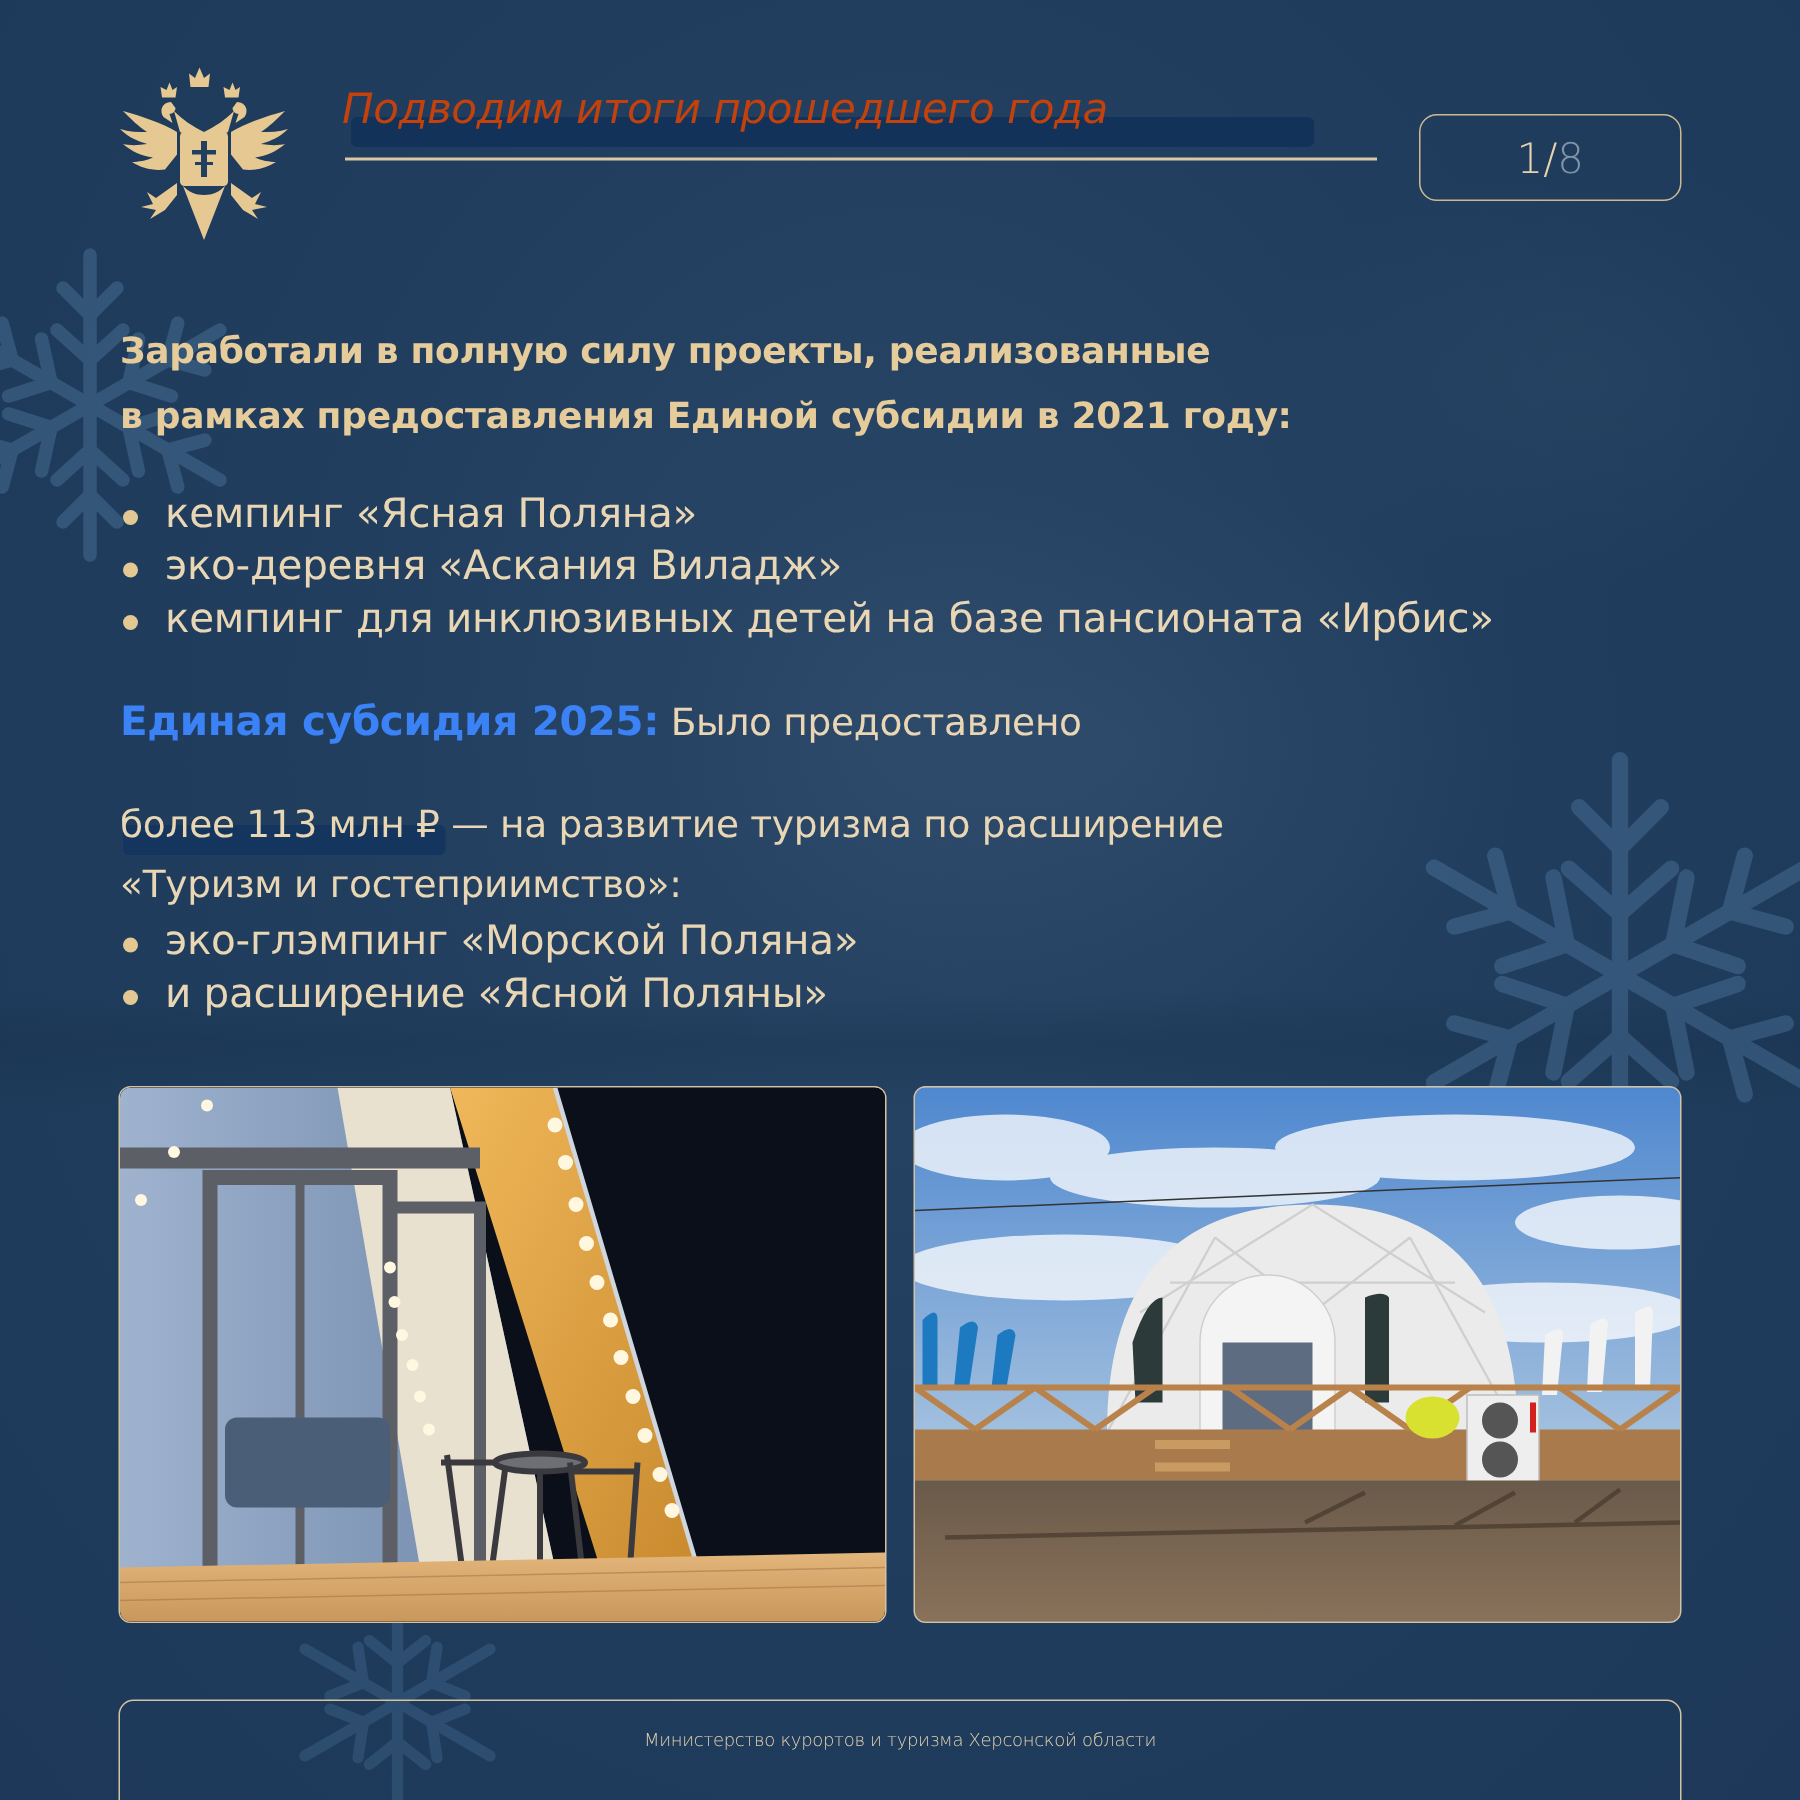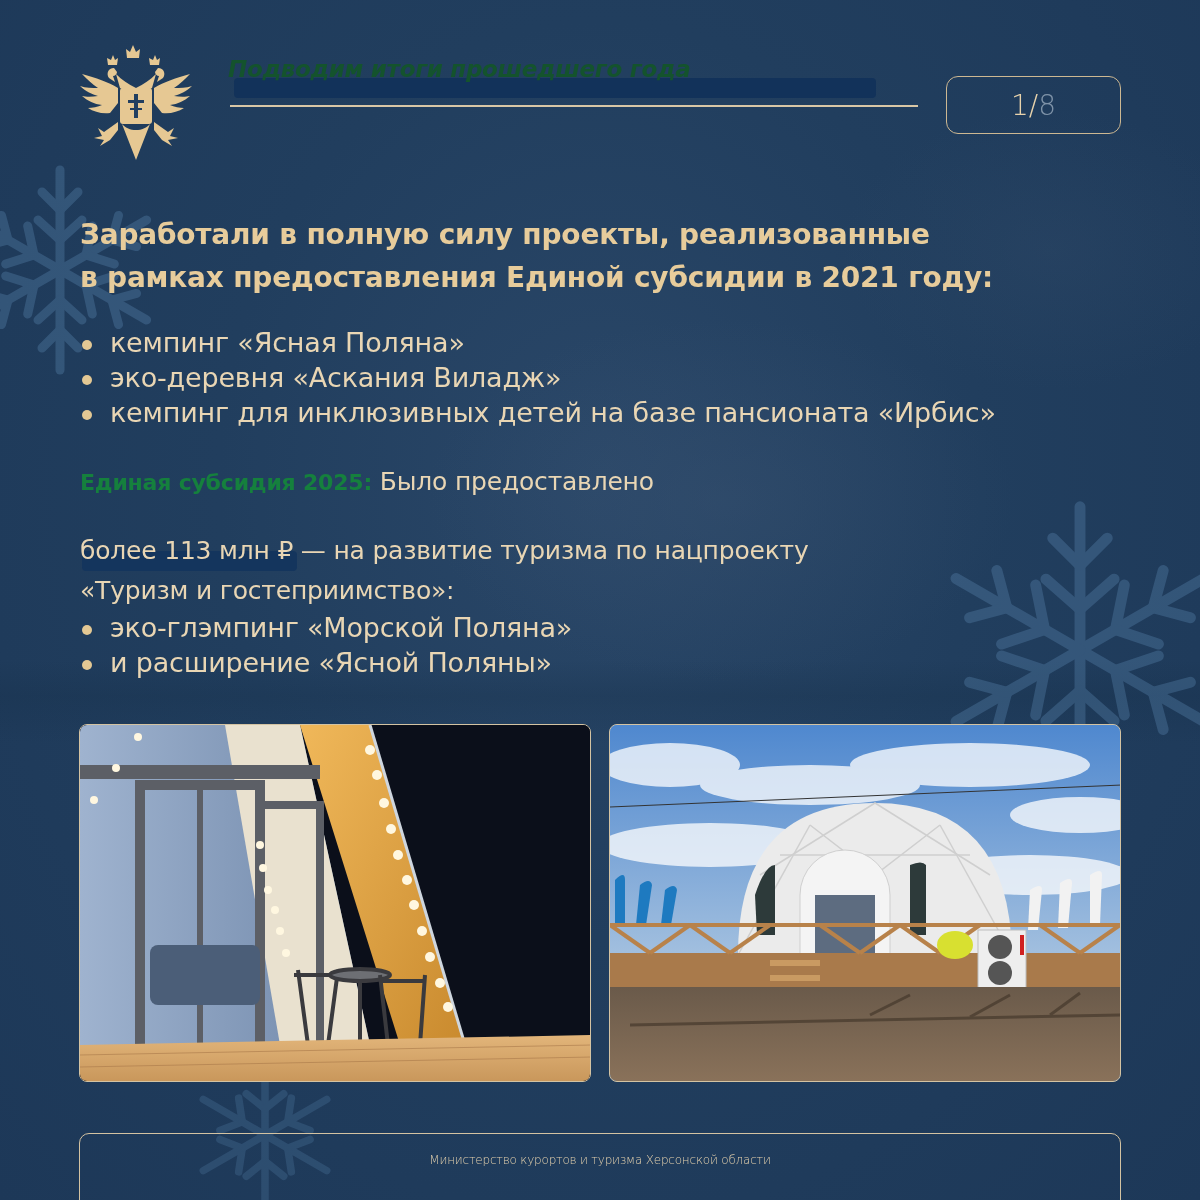--- a/index.html
+++ b/index.html
@@ -23,64 +23,64 @@
     
     .emblem { position: absolute; left: 78px; top: 38px; width: 116px; height: 126px; }
     .header-title-wrap { position: absolute; left: 228px; top: 56px; }
     .header-title-shadow {
       position: absolute; left: 6px; top: 22px; width: 642px; height: 20px;
       background: #12325a; border-radius: 4px;
     }
     .header-title {
       position: relative;
       font-family: "DejaVu Sans", sans-serif;
-      font-weight: bold; font-style: italic;
-      font-size: 23px; letter-spacing: -0.3px;
-      color: #14532d;
+      font-weight: normal; font-style: italic;
+      font-size: 28px; letter-spacing: -0.3px;
+      color: #c2410c;
       white-space: nowrap;
     }
     .header-rule {
       position: absolute; left: 230px; top: 105px; width: 688px; height: 2px;
       background: #d9c7a6;
     }
     .page-counter {
       position: absolute; left: 946px; top: 76px; width: 175px; height: 58px;
       border: 1.5px solid #cdb892; border-radius: 12px;
       display: flex; align-items: center; justify-content: center;
       font-family: "DejaVu Sans", sans-serif; font-size: 28px; font-weight: 300;
     }
     .page-current { color: #e8d3ac; }
     .page-total { color: #7f93a8; }
 
     
     .lead {
       position: absolute; left: 80px; top: 213px; width: 1080px;
       font-family: "DejaVu Sans", sans-serif;
-      font-weight: bold; font-size: 28px; line-height: 43px;
+      font-weight: bold; font-size: 24px; line-height: 43px;
       color: #e7cc9b; letter-spacing: -0.2px;
     }
     .bullets {
       position: absolute; left: 80px; list-style: none;
       font-family: "DejaVu Sans", sans-serif; font-size: 27px;
       color: #e9d6b4; font-weight: normal;
     }
     .bullets li { position: relative; padding-left: 30px; height: 35px; line-height: 35px; white-space: nowrap; letter-spacing: -0.2px; }
     .bullets li::before {
       content: ""; position: absolute; left: 2px; top: 15px;
       width: 10px; height: 10px; border-radius: 50%; background: #e3c894;
     }
     .bullets-1 { top: 325px; }
     .bullets-2 { top: 610px; }
 
     .subsidy {
       position: absolute; left: 80px; top: 462px; width: 900px;
       font-family: "DejaVu Sans", sans-serif; font-size: 25px; line-height: 40px;
       color: #e9d6b4; letter-spacing: -0.2px;
     }
-    .subsidy .strong { font-weight: bold; color: #15803d; font-size: 22px; }
+    .subsidy .strong { font-weight: bold; color: #3b82f6; font-size: 27px; }
     .highlight {
       position: relative; display: inline-block; margin-top: 28px;
     }
     .highlight::before {
       content: ""; position: absolute; left: 2px; right: -4px; top: 20px; height: 20px;
       background: #14355d; border-radius: 4px; z-index: 0;
     }
     .highlight span { position: relative; z-index: 1; }
 
     
@@ -205,21 +205,21 @@
   <li>кемпинг «Ясная Поляна»</li>
   <li>эко-деревня «Аскания Виладж»</li>
   <li>кемпинг для инклюзивных детей на базе пансионата «Ирбис»</li>
 </ul>
 
 <div class="subsidy">
   <div>
     <span class="strong">Единая субсидия 2025:</span><span> Было предоставлено</span>
   </div>
   <div>
-    <span class="highlight"><span>более 113 млн ₽</span></span><span> — на развитие туризма по нацпроекту</span>
+    <span class="highlight"><span>более 113 млн ₽</span></span><span> — на развитие туризма по расширение</span>
   </div>
   <div>«Туризм и гостеприимство»:</div>
 </div>
 
 <ul class="bullets bullets-2">
   <li>эко-глэмпинг «Морской Поляна»</li>
   <li>и расширение «Ясной Поляны»</li>
 </ul>
 
 <div class="photo photo-left">

